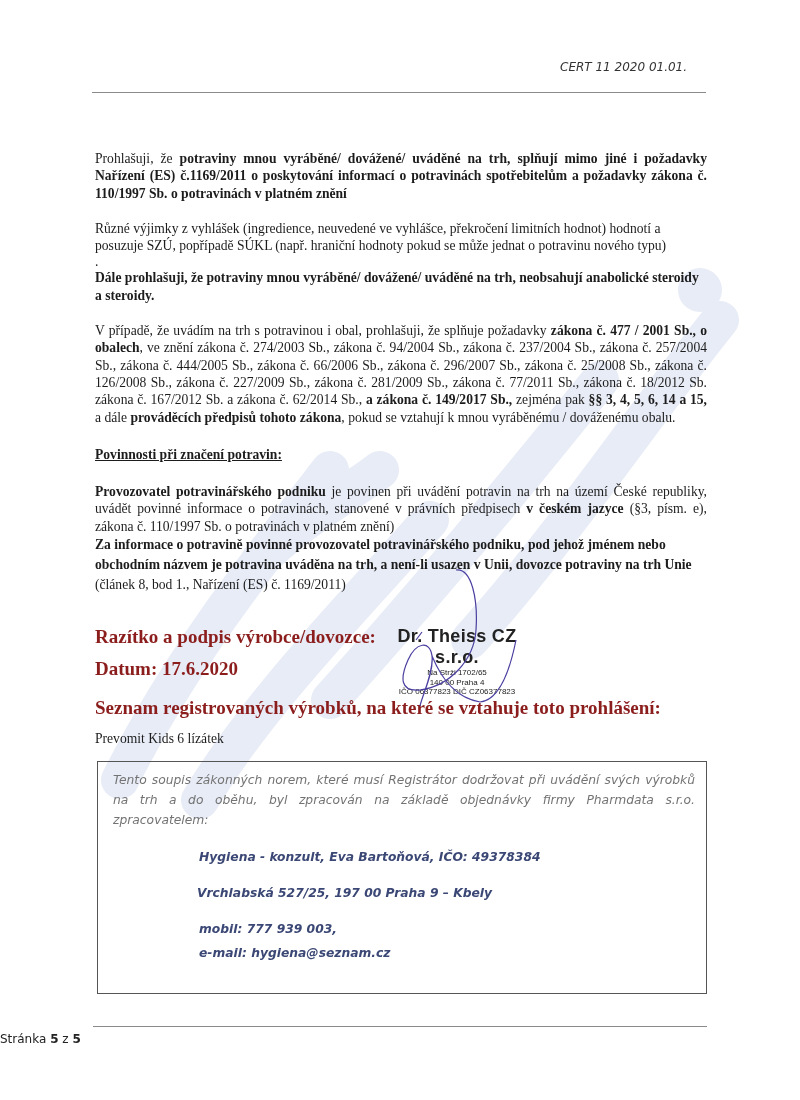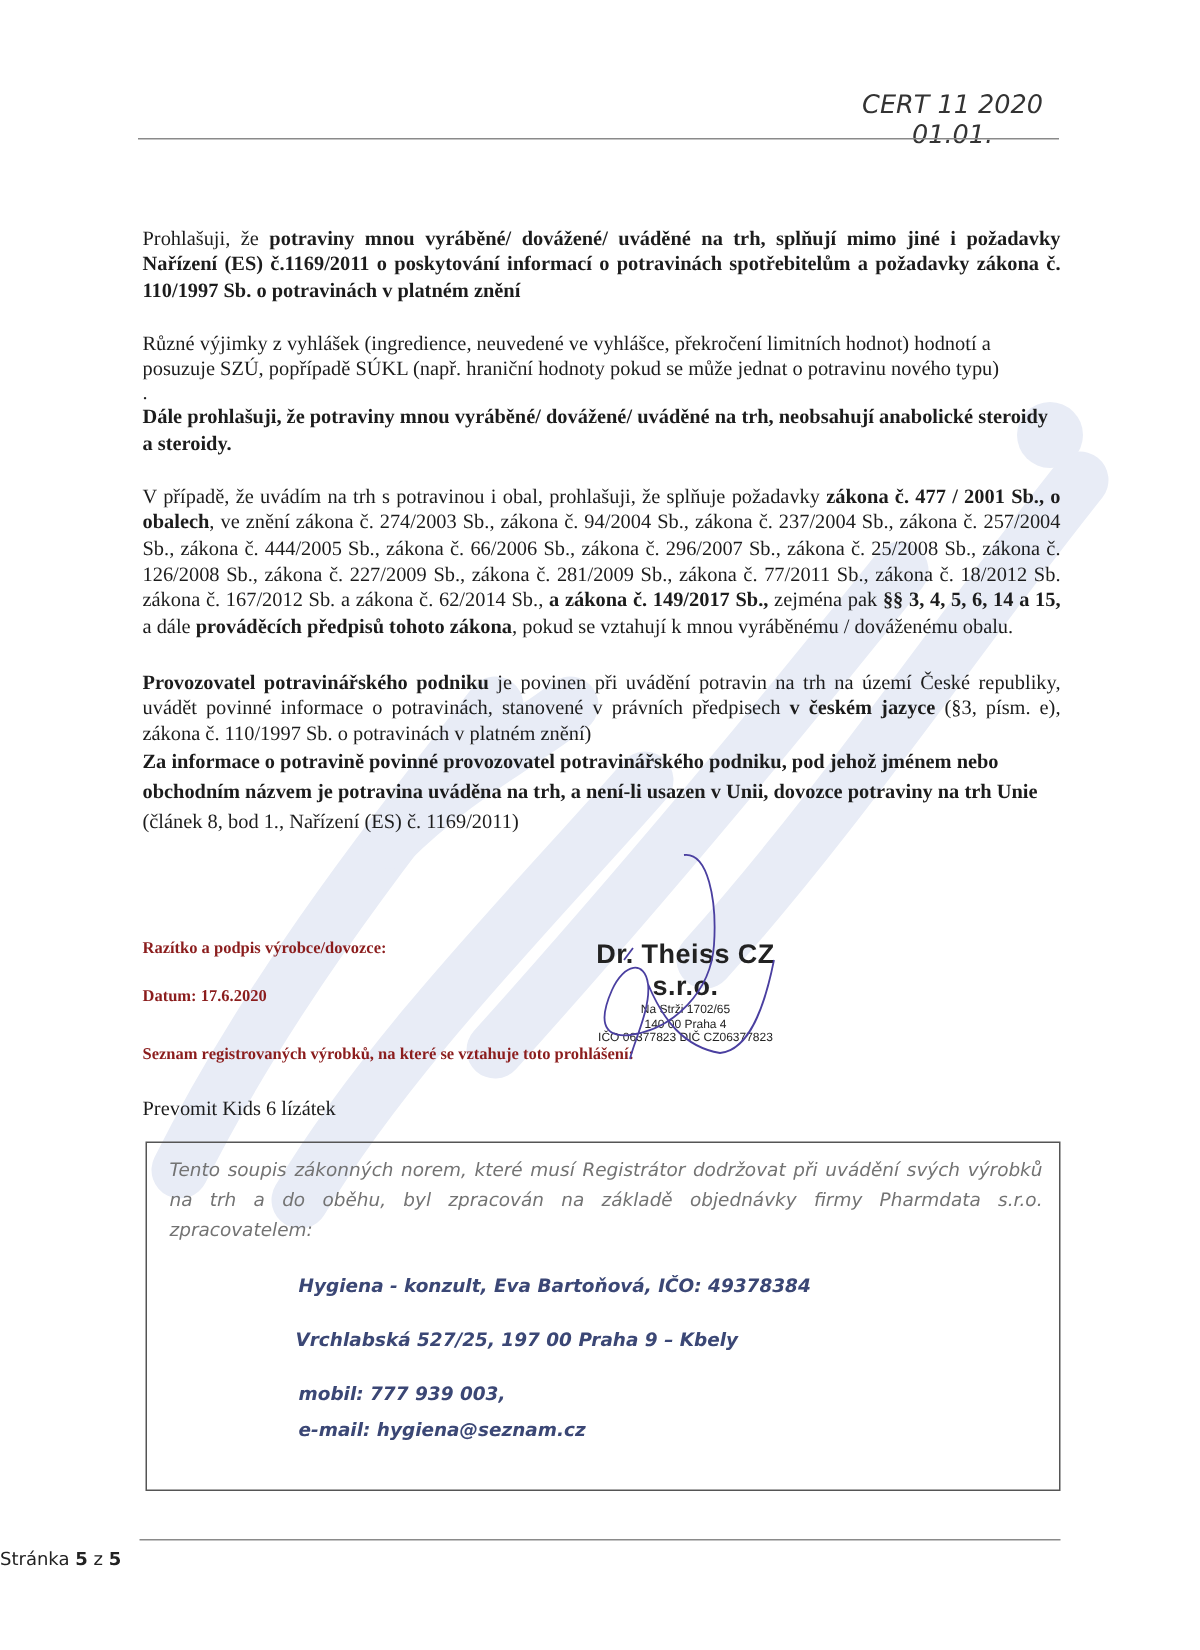--- a/index.html
+++ b/index.html
@@ -6,22 +6,22 @@
     body {
       width: 800px; height: 1100px; position: relative; overflow: hidden;
       background: #ffffff; color: #1c1c1c;
       font-family: "Liberation Serif", serif;
     }
     .watermark {
       position: absolute; left: 0; top: 0; width: 800px; height: 1100px;
       pointer-events: none; z-index: 0;
     }
     .header-ref {
-      position: absolute; top: 60px; left: 560px; width: 150px; text-align: center;
-      font-family: "DejaVu Sans", sans-serif; font-style: italic; font-size: 17px; color: #333;
+      position: absolute; top: 60px; left: 560px; width: 150px; text-align: left;
+      font-family: "DejaVu Sans", sans-serif; font-style: italic; font-size: 12px; color: #333;
     }
     .rule {
       position: absolute; left: 92px; width: 614px; height: 1px; background: #8a8a8a;
     }
     .rule.top { top: 92px; }
     .rule.bottom { top: 1026px; left: 93px; width: 614px; }
     .content {
       position: absolute; left: 95px; top: 150px; width: 612px; z-index: 1;
       font-size: 13.6px; line-height: 17.3px;
     }
@@ -29,21 +29,21 @@
     .justify { text-align: justify; }
     .b { font-weight: bold; }
     .p1 { margin-bottom: 18px; }
     .p2 { margin-bottom: 0; }
     .dot { height: 15px; line-height: 15px; }
     .p3 { margin-bottom: 18px; }
     .p4 { margin-bottom: 20px; }
     .section-heading { font-weight: bold; text-decoration: underline; margin-bottom: 20px; }
     .p5 { margin-bottom: 0; }
     .p6 { line-height: 20px; }
-    .red { color: #8b1d1d; font-weight: bold; font-size: 11px; }
+    .red { color: #8b1d1d; font-weight: bold; font-size: 19px; }
     .sig-row { position: absolute; left: 95px; z-index: 1; }
     .stamp {
       position: absolute; left: 392px; top: 626px; width: 130px; z-index: 1;
       font-family: "Liberation Sans", sans-serif; text-align: center; color: #222;
     }
     .stamp .name { font-weight: bold; font-size: 18px; letter-spacing: 0.3px; }
     .stamp .small { font-size: 8px; line-height: 9.5px; }
     .signature { position: absolute; left: 360px; top: 560px; z-index: 2; pointer-events: none; }
     .product { position: absolute; left: 95px; top: 731px; font-size: 13.6px; z-index: 1; }
     .info-box {
@@ -84,20 +84,21 @@
 <div class="content">
   <p class="justify p1"><span>Prohlašuji, že </span><span class="b">potraviny mnou vyráběné/ dovážené/ uváděné na trh, splňují mimo jiné i požadavky Nařízení (ES) č.1169/2011 o poskytování informací o potravinách spotřebitelům a požadavky zákona č. 110/1997 Sb. o potravinách v platném znění</span></p>
 
   <p class="p2">Různé výjimky z vyhlášek (ingredience, neuvedené ve vyhlášce, překročení limitních hodnot) hodnotí a posuzuje SZÚ, popřípadě SÚKL (např. hraniční hodnoty pokud se může jednat o potravinu nového typu)</p>
   <p class="dot">.</p>
 
   <p class="b p3">Dále prohlašuji, že potraviny mnou vyráběné/ dovážené/ uváděné na trh, neobsahují anabolické steroidy a steroidy.</p>
 
   <p class="justify p4"><span>V případě, že uvádím na trh s potravinou i obal, prohlašuji, že splňuje požadavky </span><span class="b">zákona č. 477 / 2001 Sb., o obalech</span><span>, ve znění zákona č. 274/2003 Sb., zákona č. 94/2004 Sb., zákona č. 237/2004 Sb., zákona č. 257/2004 Sb., zákona č. 444/2005 Sb., zákona č. 66/2006 Sb., zákona č. 296/2007 Sb., zákona č. 25/2008 Sb., zákona č. 126/2008 Sb., zákona č. 227/2009 Sb., zákona č. 281/2009 Sb., zákona č. 77/2011 Sb., zákona č. 18/2012 Sb. zákona č. 167/2012 Sb. a zákona č. 62/2014 Sb., </span><span class="b">a zákona č. 149/2017 Sb.,</span><span> zejména pak </span><span class="b">§§ 3, 4, 5, 6, 14 a 15,</span><span> a dále </span><span class="b">prováděcích předpisů tohoto zákona</span><span>, pokud se vztahují k mnou vyráběnému / dováženému obalu.</span></p>
 
+  <p class="section-heading">Povinnosti při značení potravin:</p>
 
   <p class="justify p5"><span class="b">Provozovatel potravinářského podniku</span><span> je povinen při uvádění potravin na trh na území České republiky, uvádět povinné informace o potravinách, stanovené v právních předpisech </span><span class="b">v českém jazyce</span><span> (§3, písm. e), zákona č. 110/1997 Sb. o potravinách v platném znění)</span></p>
 
   <p class="p6"><span class="b">Za informace o potravině povinné provozovatel potravinářského podniku, pod jehož jménem nebo obchodním názvem je potravina uváděna na trh, a není-li usazen v Unii, dovozce potraviny na trh Unie</span><span> (článek 8, bod 1., Nařízení (ES) č. 1169/2011)</span></p>
 </div>
 
 <div class="sig-row red" style="top:626px;">Razítko a podpis výrobce/dovozce:</div>
 <div class="sig-row red" style="top:658px;">Datum: 17.6.2020</div>
 <div class="sig-row red" style="top:697px;">Seznam registrovaných výrobků, na které se vztahuje toto prohlášení:</div>
 

